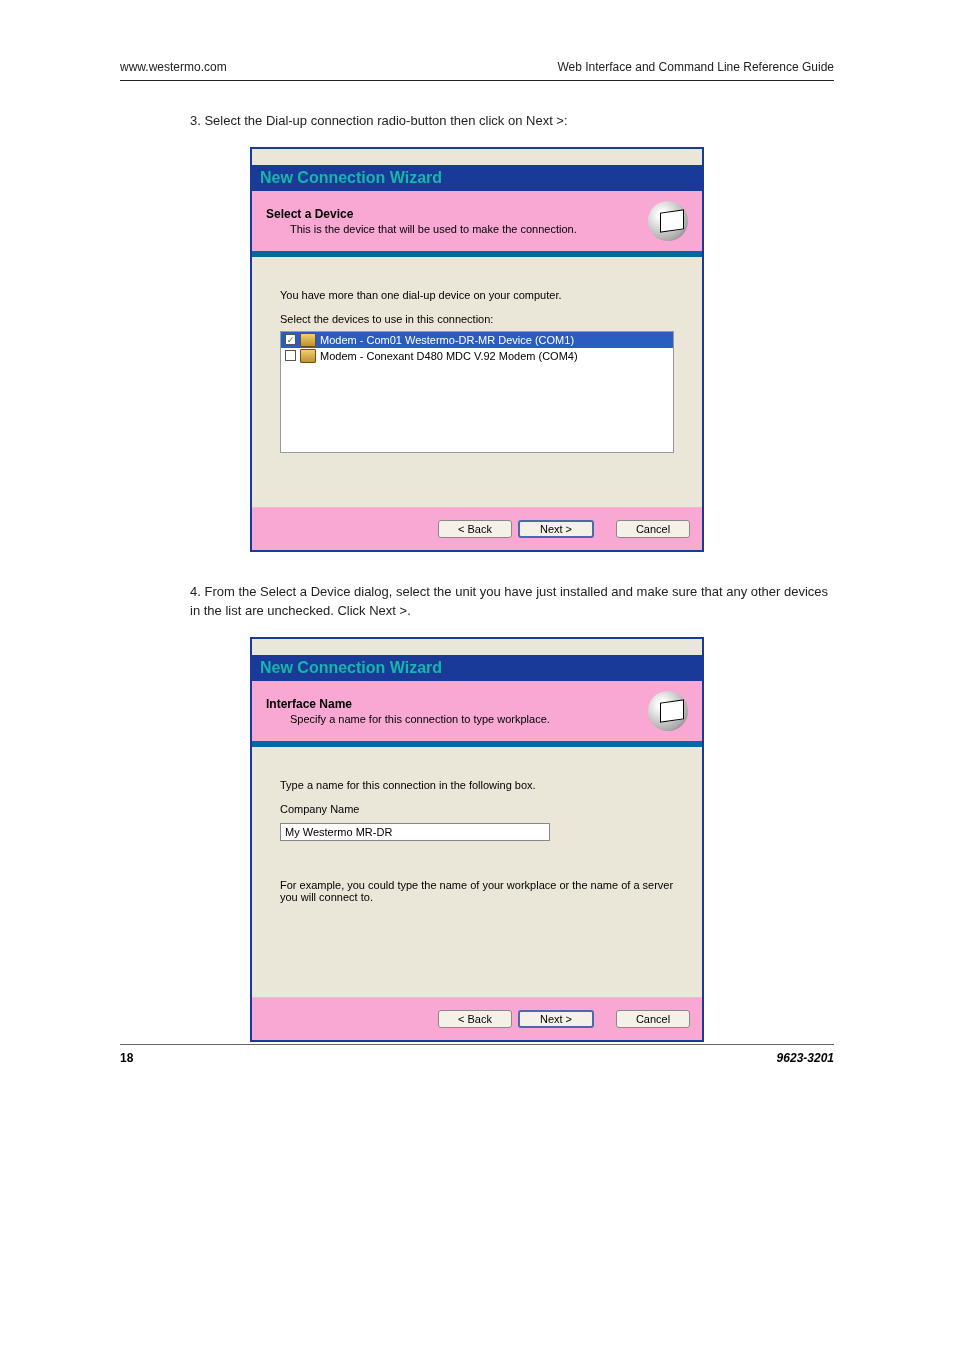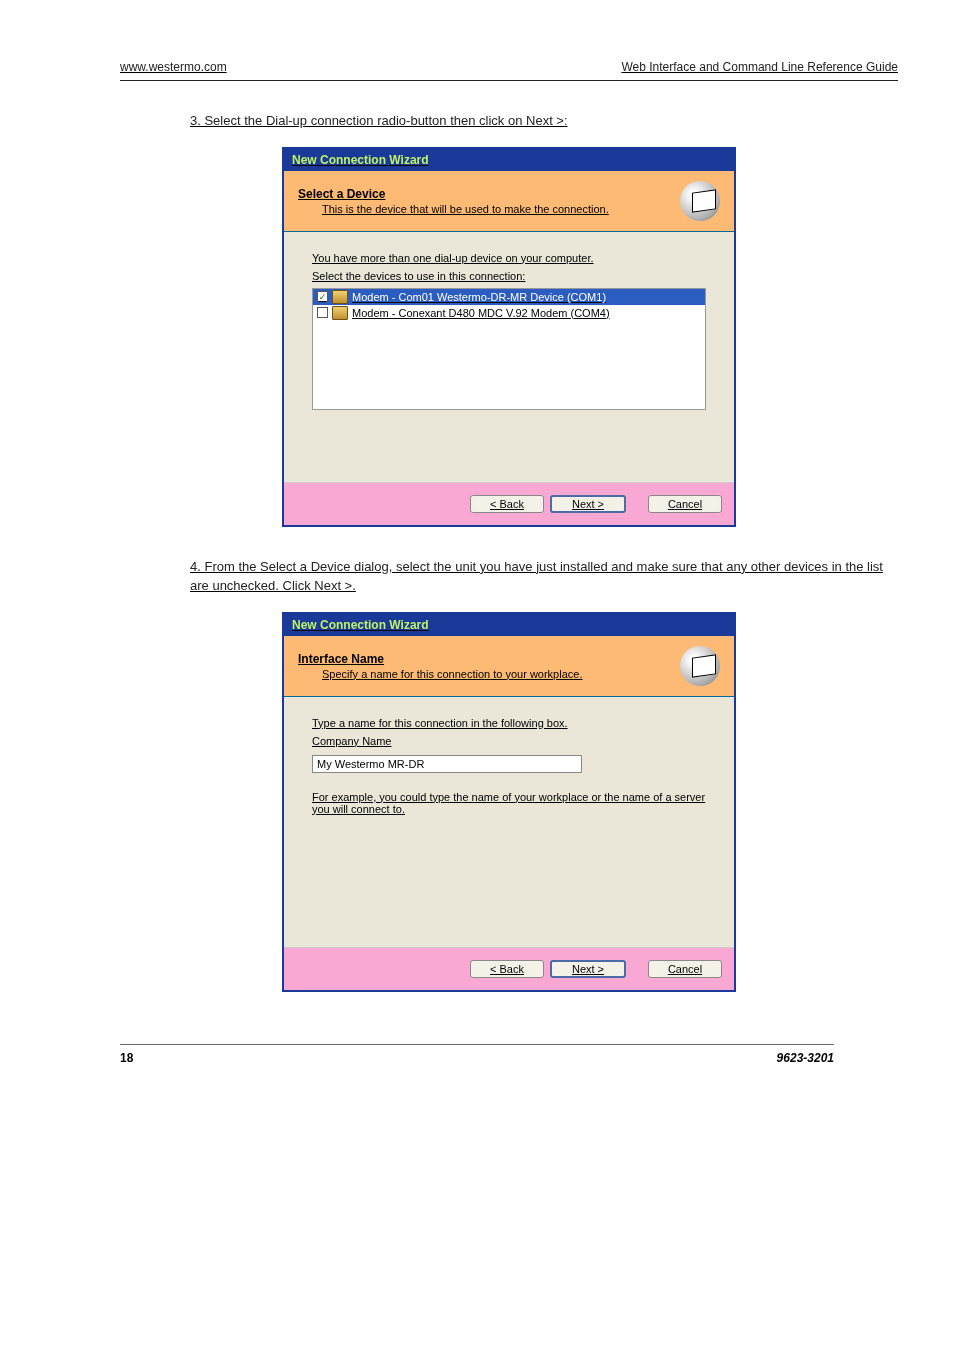--- a/index.html
+++ b/index.html
@@ -6,23 +6,22 @@
     margin: 0;
     padding: 0;
     background: #fff;
     font-family: Arial, Helvetica, sans-serif;
     width: 954px;
   }
   .page {
     width: 954px;
     height: 1105px;
     box-sizing: border-box;
-    padding: 60px 56px 40px 120px;
+    padding: 60px 120px 40px 120px;
     position: relative;
-    text-decoration: underline;
   }
   .header-row {
     display: flex;
     justify-content: space-between;
     font-size: 12px;
     color: #222;
     border-bottom: 1px solid #222;
     padding-bottom: 6px;
     margin-bottom: 30px;
   }
@@ -34,29 +33,30 @@
   }
   .wizard {
     width: 450px;
     margin: 0 auto 30px auto;
     border: 2px solid #1a3a9a;
     background: #eae7d8;
     font-family: Tahoma, sans-serif;
   }
   .wizard-title {
     background: #1a3a9a;
-    color: #bef264;
+    color: #14b8a6;
     font-weight: bold;
-    font-size: 12px;
+    font-size: 16px;
     padding: 4px 8px;
+    margin-top: 16px;
   }
   .wizard-header {
-    background: #fdba74;
+    background: #f9a8d4;
     padding: 10px 14px 10px 14px;
-    border-bottom: 1px solid #0369a1;
+    border-bottom: 6px solid #0369a1;
     display: flex;
     justify-content: space-between;
     align-items: center;
   }
   .wizard-header-text .h-title {
     font-weight: bold;
     font-size: 12px;
     color: #000;
   }
   .wizard-header-text .h-sub {
@@ -65,21 +65,21 @@
     margin-left: 24px;
     margin-top: 2px;
   }
   .wizard-body {
     padding: 20px 28px 50px 28px;
     font-size: 11px;
     color: #000;
     min-height: 180px;
   }
   .wizard-body p {
-    margin: 0 0 6px 0;
+    margin: 12px 0 6px 0;
   }
   .device-list {
     background: #fff;
     border: 1px solid #999;
     height: 120px;
     margin-top: 6px;
   }
   .device-row {
     display: flex;
     align-items: center;
@@ -132,21 +132,21 @@
   }
   .btn.db { border: 2px solid #4a6aa8; padding: 1px 0; }
   .conn-input {
     width: 260px;
     border: 1px solid #888;
     background: #fff;
     padding: 2px 4px;
     font-size: 11px;
     font-family: Tahoma, sans-serif;
     margin-top: 2px;
-    margin-bottom: 18px;
+    margin-bottom: 26px;
   }
   .company-label {
     margin-top: 10px;
     margin-bottom: 2px;
   }
   .pc-icon {
     width: 40px;
     height: 40px;
     border-radius: 50%;
     background: radial-gradient(circle at 35% 35%, #fff 10%, #aaa 70%, #555 100%);
@@ -220,21 +220,21 @@
     </div>
   </div>
 
   <div class="instruction">4. From the Select a Device dialog, select the unit you have just installed and make sure that any other devices in the list are unchecked. Click Next &gt;.</div>
 
   <div class="wizard">
     <div class="wizard-title">New Connection Wizard</div>
     <div class="wizard-header">
       <div class="wizard-header-text">
         <div class="h-title">Interface Name</div>
-        <div class="h-sub">Specify a name for this connection to your workplace.</div>
+        <div class="h-sub">Specify a name for this connection to type workplace.</div>
       </div>
       <div class="pc-icon"></div>
     </div>
     <div class="wizard-body">
       <p>Type a name for this connection in the following box.</p>
       <p class="company-label">Company Name</p>
       <input class="conn-input" value="My Westermo MR-DR" style="">
       <p>For example, you could type the name of your workplace or the name of a server you will connect to.</p>
     </div>
     <div class="wizard-footer">

